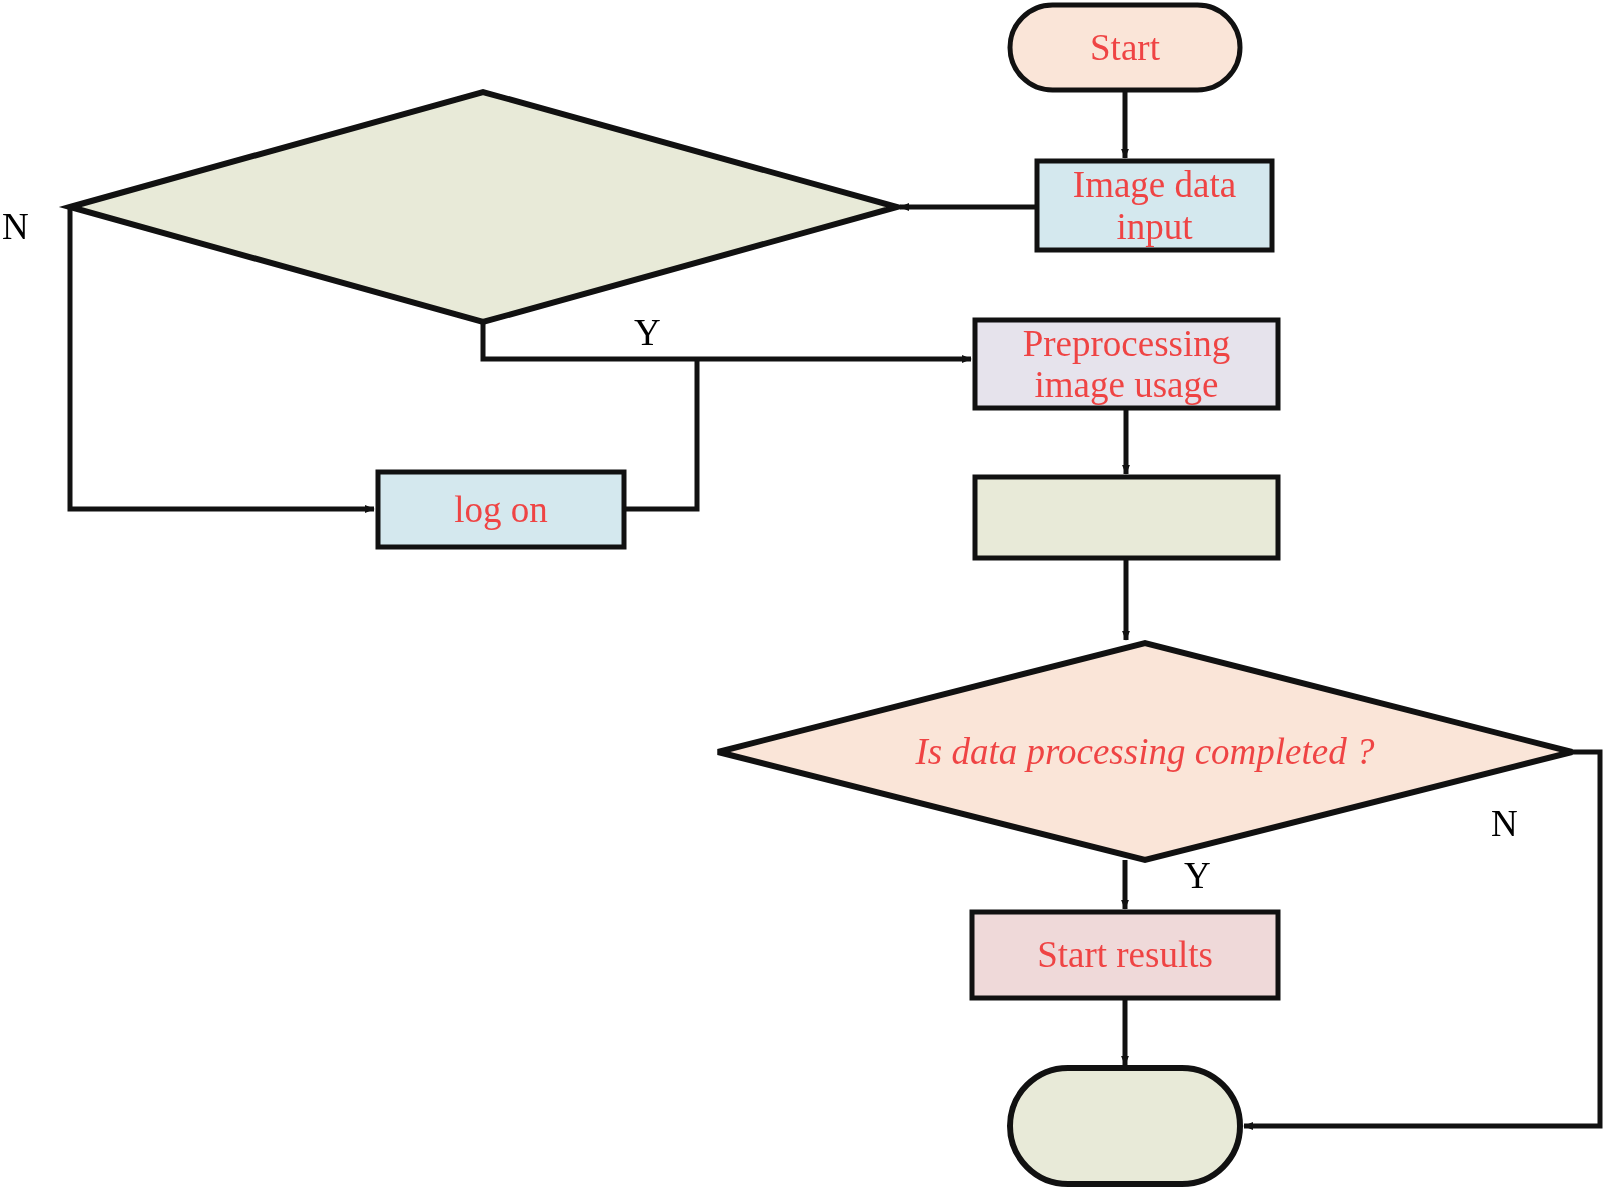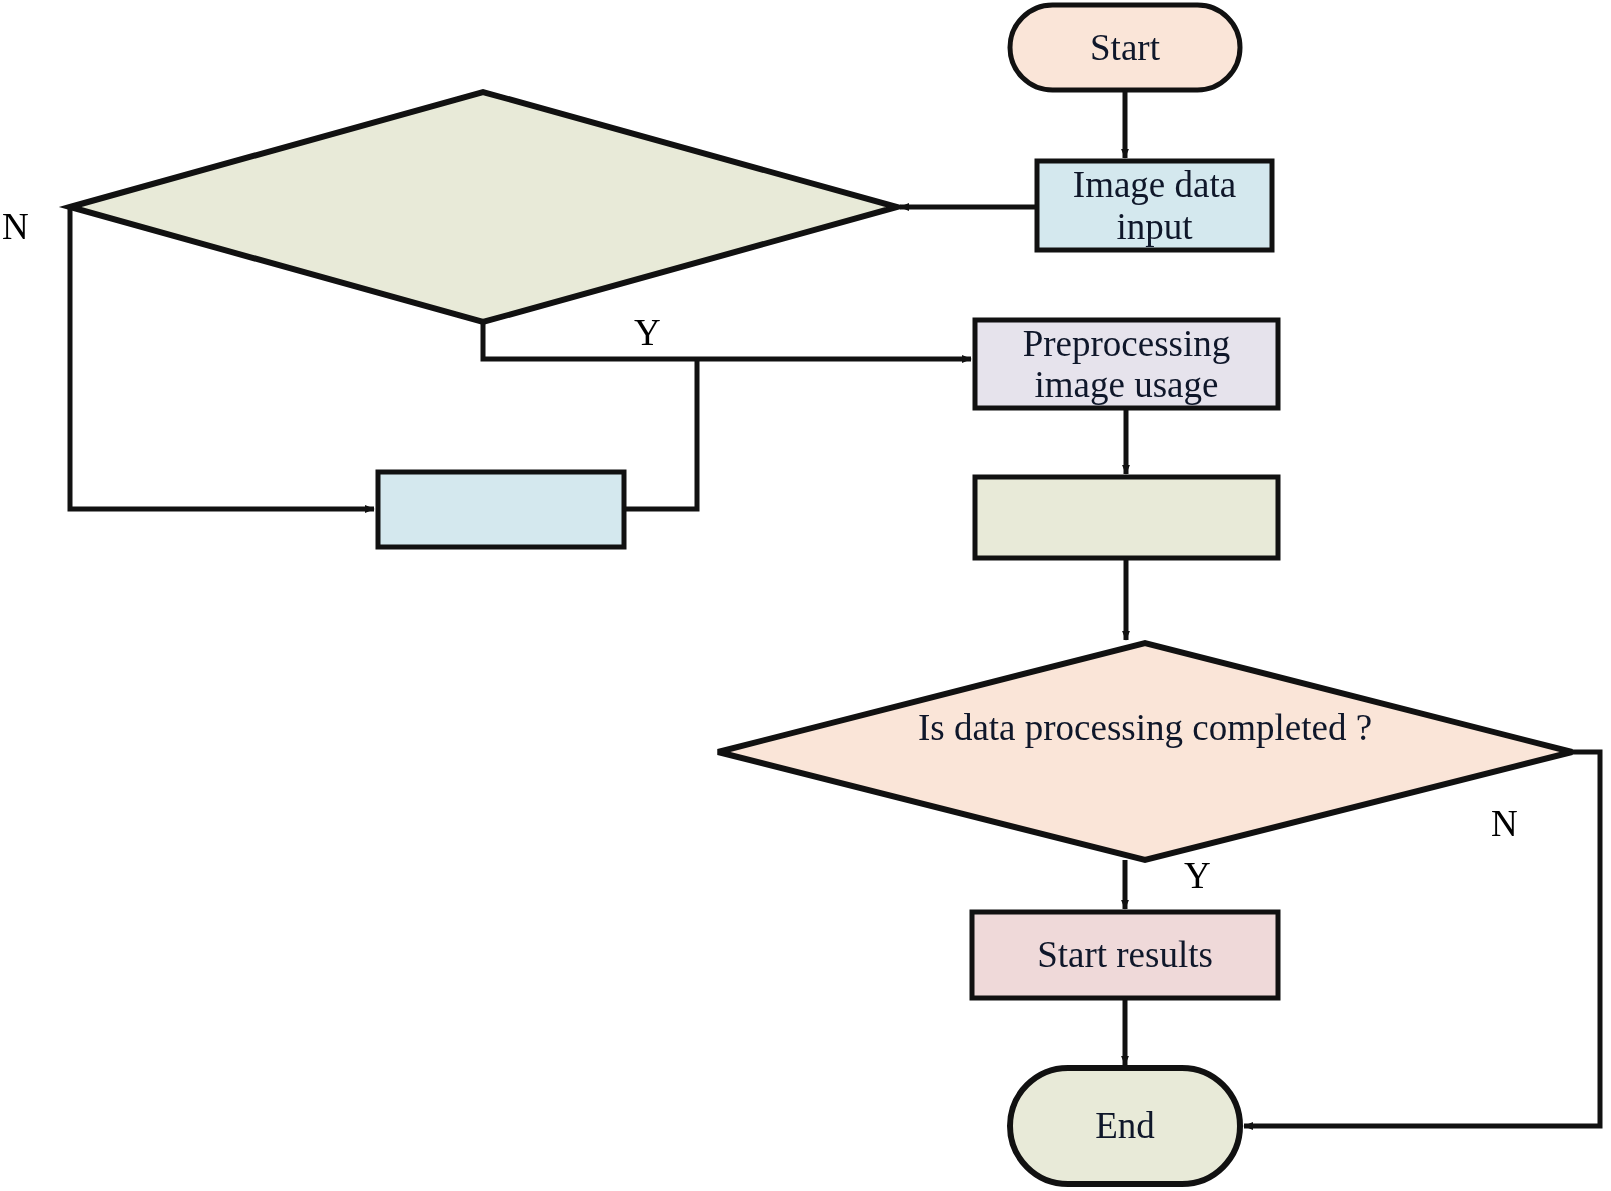--- a/index.html
+++ b/index.html
@@ -21,21 +21,21 @@
     top: 0;
     width: 1611px;
     height: 1191px;
   }
   .node-label {
     position: absolute;
     display: flex;
     align-items: center;
     justify-content: center;
     text-align: center;
-    color: #0f172a;
+    color: #ef4444;
     font-family: "Liberation Serif", "DejaVu Serif", serif;
     font-size: 37px;
     line-height: 1.12;
     pointer-events: none;
     white-space: pre-line;
   }
   .edge-label {
     position: absolute;
     color: #000000;
     font-family: "Liberation Serif", "DejaVu Serif", serif;
@@ -93,30 +93,30 @@
 
     <path d="M1572,752 L1600,752 L1600,1126 L1244,1126" fill="none" stroke="#111111" stroke-width="5" marker-end="url(#arrowhead)"></path>
   </svg>
 
   <div class="node-label" style="left:1010px; top:5px; width:230px; height:85px;">Start</div>
 
   <div class="node-label" style="left:1037px; top:161px; width:235px; height:89px;">Image data
 input</div>
 
 
+  <div class="node-label" style="left:378px; top:472px; width:246px; height:75px;">log on</div>
 
   <div class="node-label" style="left:975px; top:320px; width:303px; height:88px;">Preprocessing
 image usage</div>
 
 
-  <div class="node-label" style="left:718px; top:698px; width:854px; height:60px;">Is data processing completed ?</div>
+  <div class="node-label" style="left:718px; top:722px; width:854px; height:60px;font-style:italic;">Is data processing completed ?</div>
 
   <div class="node-label" style="left:972px; top:912px; width:306px; height:86px;">Start results</div>
 
-  <div class="node-label" style="left:1010px; top:1068px; width:230px; height:116px;">End</div>
 
   <div class="edge-label" style="left:2px; top:208px;">N</div>
 
   <div class="edge-label" style="left:634px; top:314px;">Y</div>
 
   <div class="edge-label" style="left:1184px; top:857px;">Y</div>
 
   <div class="edge-label" style="left:1491px; top:805px;">N</div>
 
 </div>

